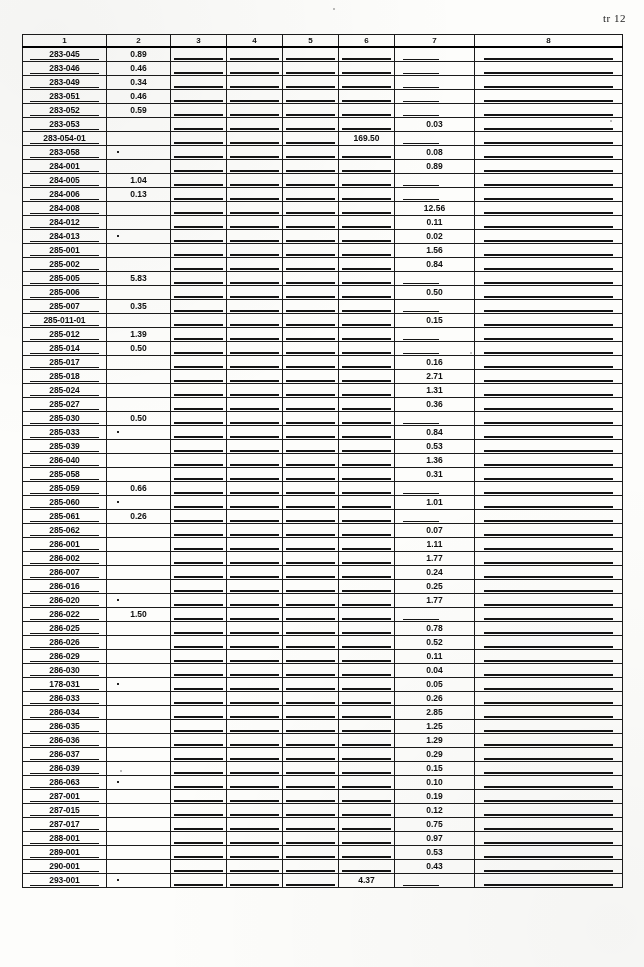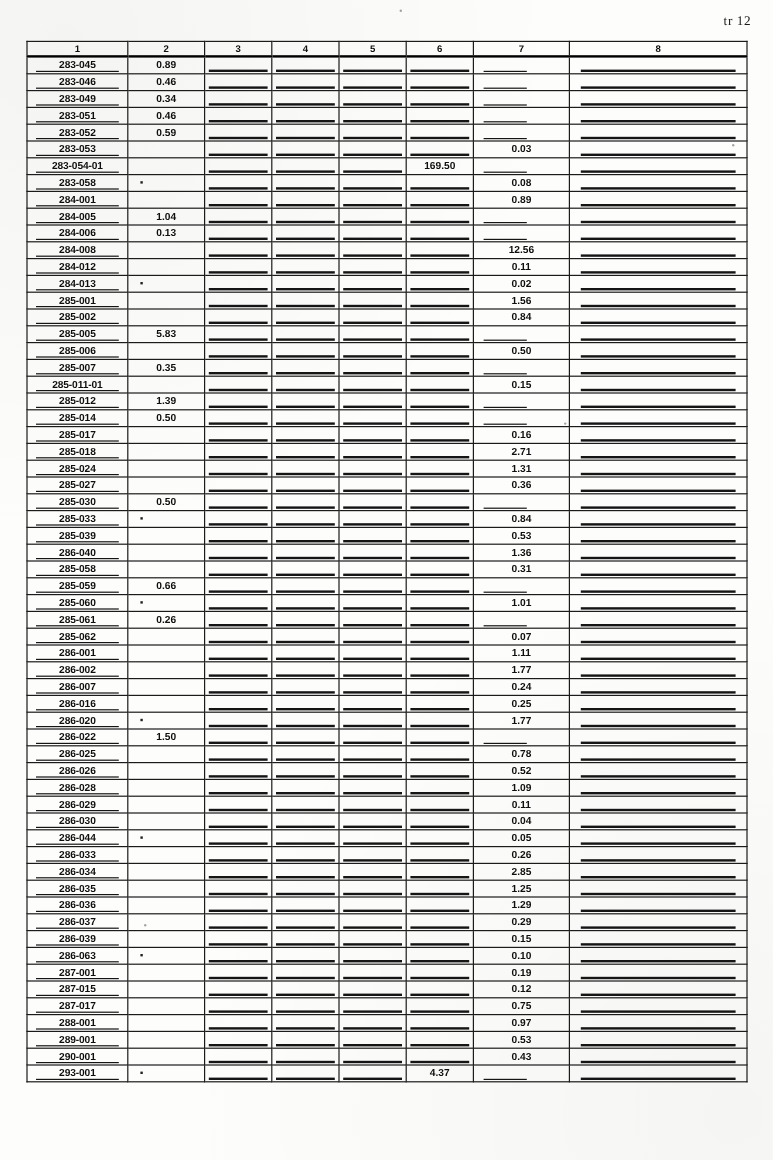--- a/index.html
+++ b/index.html
@@ -585,51 +585,41 @@
             <td class="code">286-026</td>
             <td class="num"></td>
             <td class="num rule"></td>
             <td class="num rule"></td>
             <td class="num rule"></td>
             <td class="num rule"></td>
             <td class="num">0.52</td>
             <td class="num rule"></td>
           </tr>
           <tr>
-            <td class="code">286-028</td>
-            <td class="num"></td>
-            <td class="num rule"></td>
-            <td class="num rule"></td>
-            <td class="num rule"></td>
-            <td class="num rule"></td>
-            <td class="num">1.09</td>
-            <td class="num rule"></td>
-          </tr>
-          <tr>
             <td class="code">286-029</td>
             <td class="num"></td>
             <td class="num rule"></td>
             <td class="num rule"></td>
             <td class="num rule"></td>
             <td class="num rule"></td>
             <td class="num">0.11</td>
             <td class="num rule"></td>
           </tr>
           <tr>
             <td class="code">286-030</td>
             <td class="num"></td>
             <td class="num rule"></td>
             <td class="num rule"></td>
             <td class="num rule"></td>
             <td class="num rule"></td>
             <td class="num">0.04</td>
             <td class="num rule"></td>
           </tr>
           <tr>
-            <td class="code">286-044</td>
+            <td class="code">178-031</td>
             <td class="num dot"></td>
             <td class="num rule"></td>
             <td class="num rule"></td>
             <td class="num rule"></td>
             <td class="num rule"></td>
             <td class="num">0.05</td>
             <td class="num rule"></td>
           </tr>
           <tr>
             <td class="code">286-033</td>

